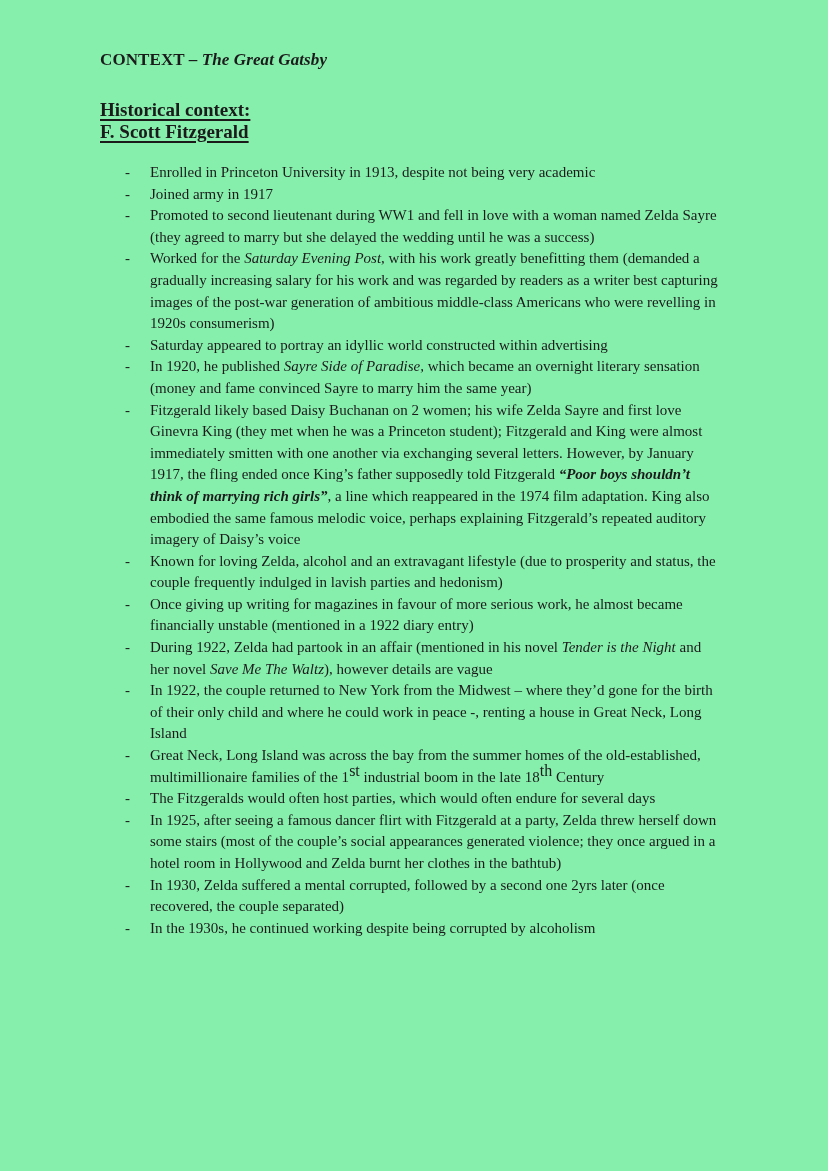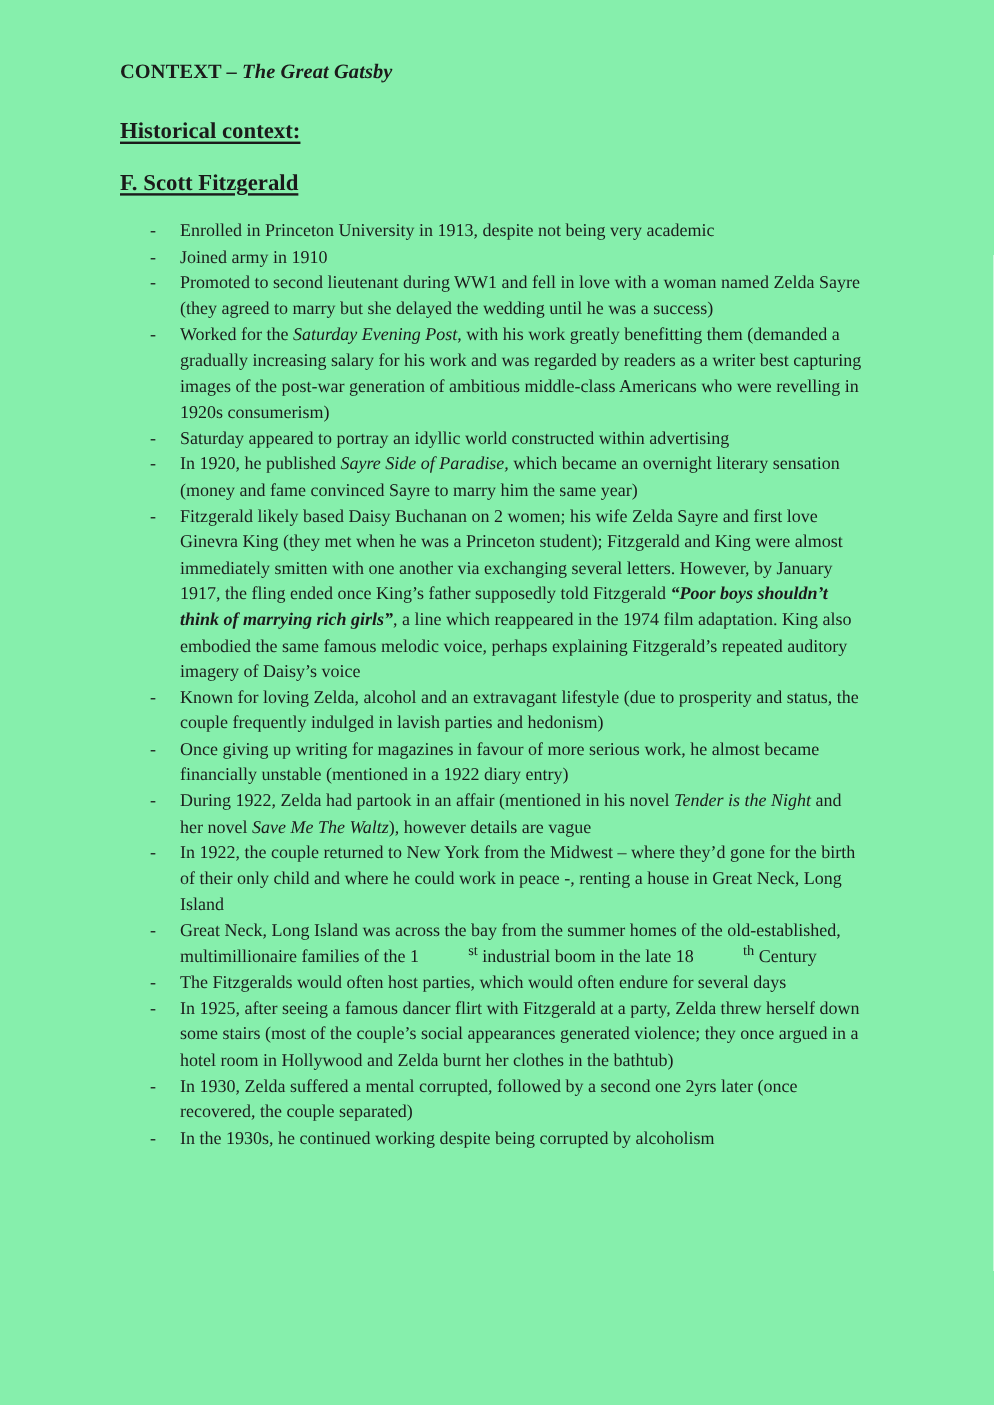--- a/index.html
+++ b/index.html
@@ -27,21 +27,21 @@
   .doc-title .book {
     font-style: italic;
     font-weight: bold;
   }
   .section-heading {
     font-size: 19px;
     font-weight: bold;
     margin: 0;
   }
   .section-heading.first { margin-top: 29px; }
-  .section-heading.second { margin-top: 21px; }
+  .section-heading.second { }
   .section-heading .u {
     text-decoration: underline;
     text-decoration-thickness: 1.5px;
     text-underline-offset: 3px;
   }
   ul.bullets {
     list-style: none;
     margin: 19px 0 0 0;
     padding: 0 0 0 25px;
     font-size: 15px;
@@ -55,44 +55,43 @@
     flex: 0 0 25px;
     width: 25px;
   }
   ul.bullets .text {
     flex: 1 1 auto;
     max-width: 574px;
   }
   .i  { font-style: italic; }
   .bi { font-style: italic; font-weight: bold; }
   sup.sup {
-    font-size: 12px;
+    font-size: 16px;
     line-height: 0;
     vertical-align: super;
-    margin-left: 41px;
   }
 </style>
 </head>
 <body>
 
 <div class="page">
   <h1 class="doc-title"><span>CONTEXT – </span><span class="book">The Great Gatsby</span></h1>
 
   <h2 class="section-heading first"><span class="u">Historical context:</span></h2>
 
   <h2 class="section-heading second"><span class="u">F. Scott Fitzgerald</span></h2>
 
   <ul class="bullets" id="bullet-list">
       <li>
         <span class="marker">-</span>
         <span class="text"><span>Enrolled in Princeton University in 1913, despite not being very academic</span></span>
       </li>
       <li>
         <span class="marker">-</span>
-        <span class="text"><span>Joined army in 1910</span></span>
+        <span class="text"><span>Joined army in 1917</span></span>
       </li>
       <li>
         <span class="marker">-</span>
         <span class="text"><span>Promoted to second lieutenant during WW1 and fell in love with a woman named Zelda Sayre (they agreed to marry but she delayed the wedding until he was a success)</span></span>
       </li>
       <li>
         <span class="marker">-</span>
         <span class="text"><span>Worked for the </span><span class="i">Saturday Evening Post</span><span>, with his work greatly benefitting them (demanded a gradually increasing salary for his work and was regarded by readers as a writer best capturing images of the post-war generation of ambitious middle-class Americans who were revelling in 1920s consumerism)</span></span>
       </li>
       <li>

